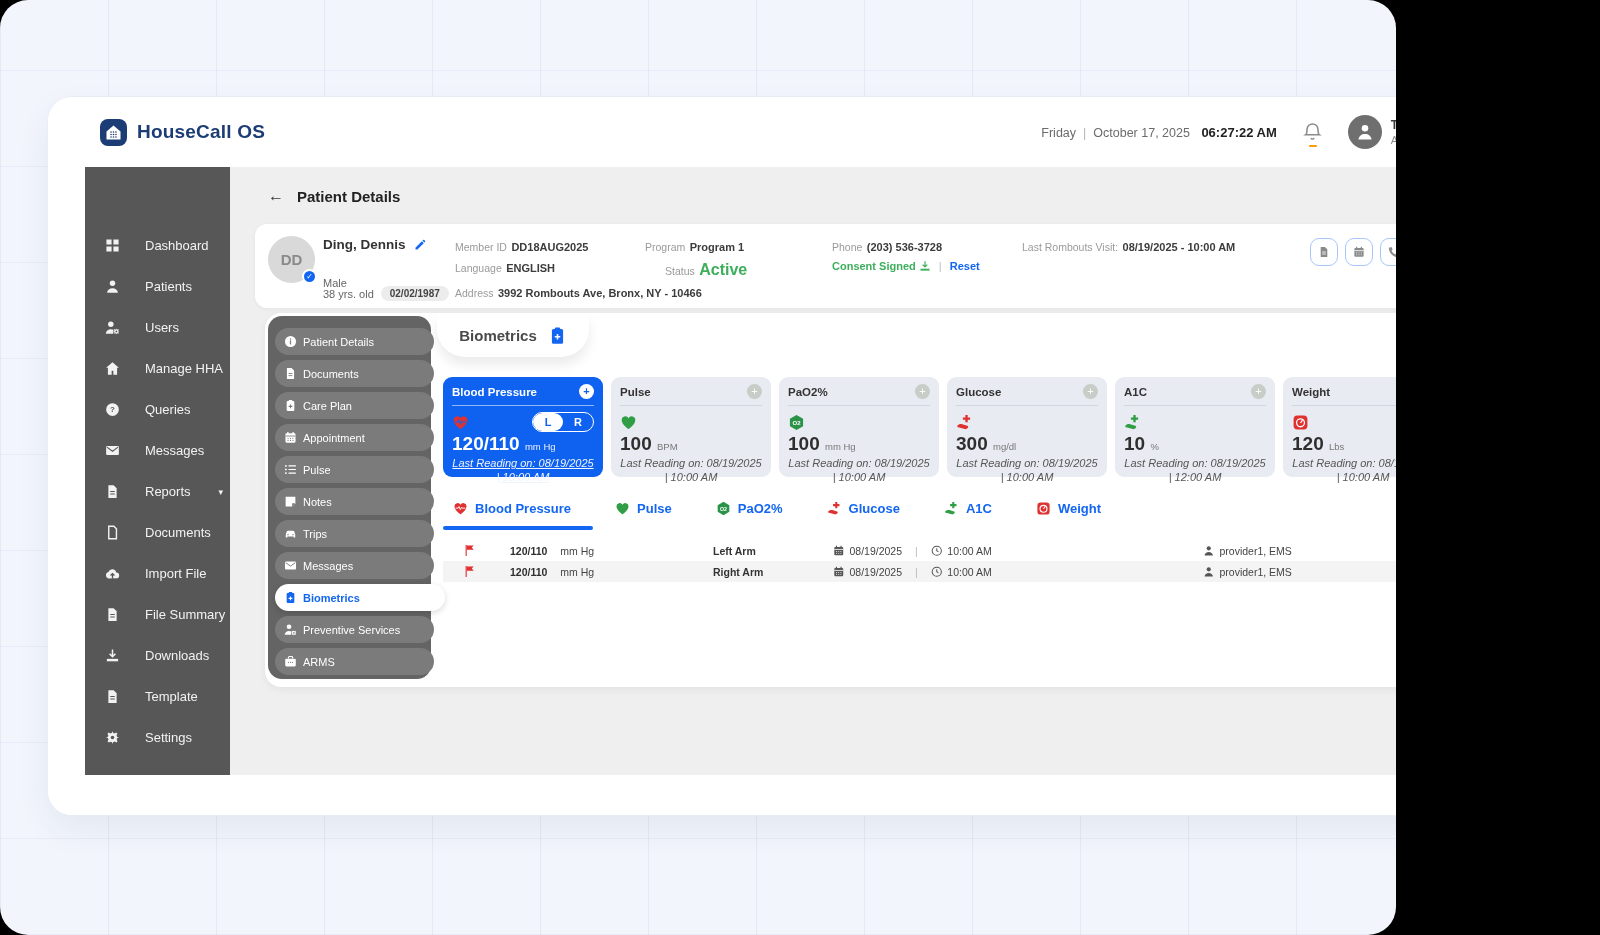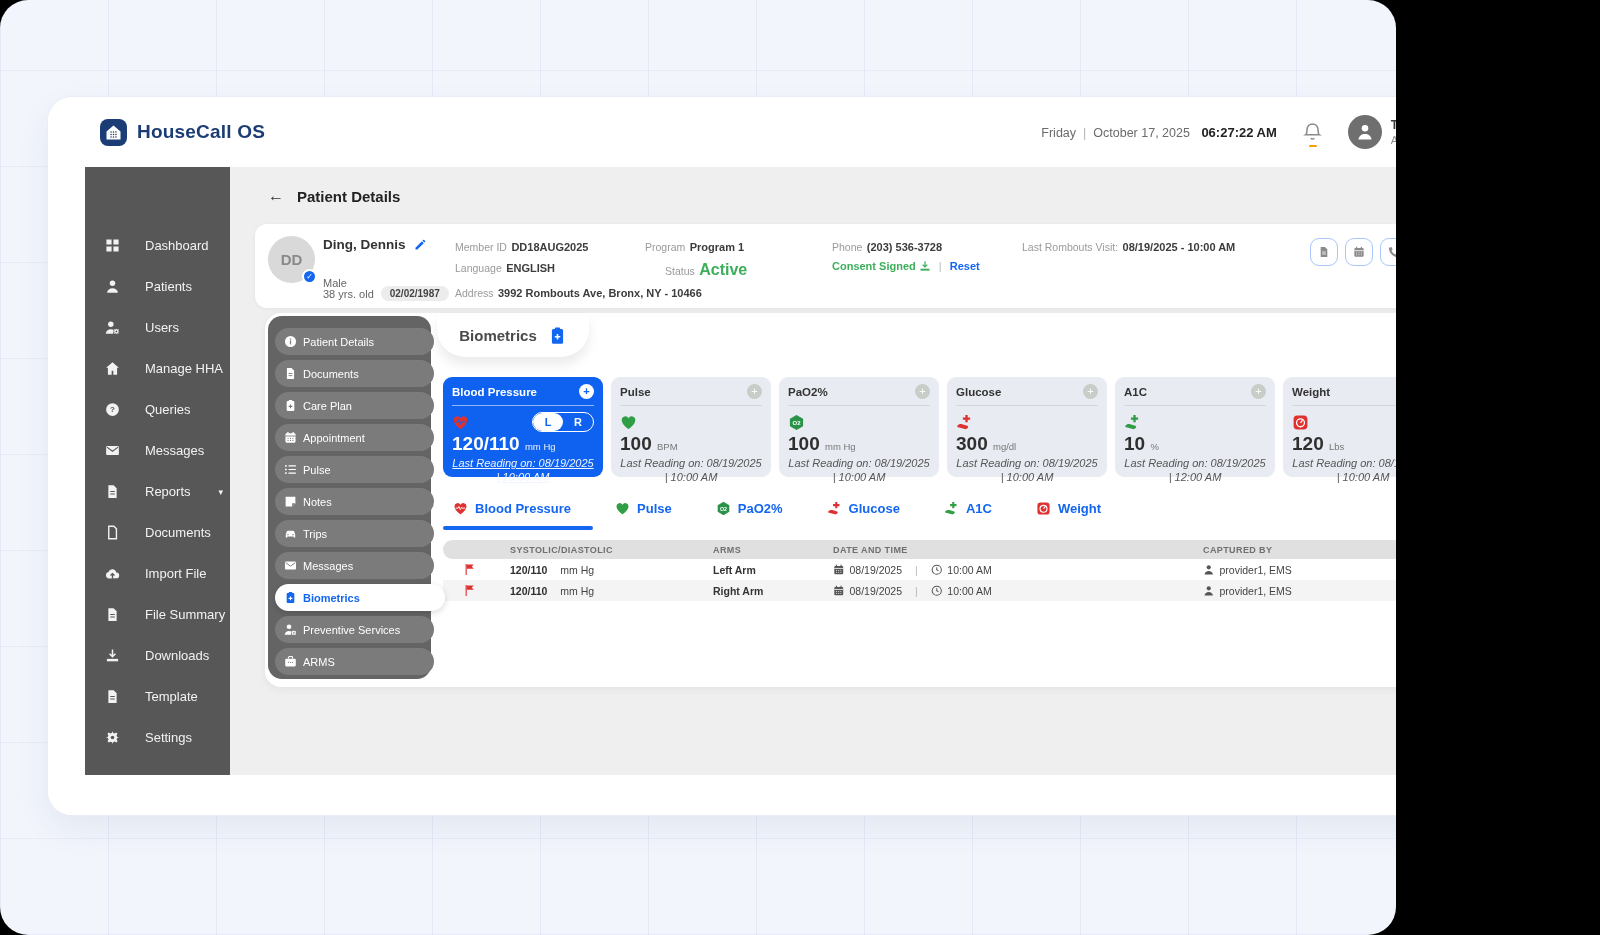--- a/index.html
+++ b/index.html
@@ -692,27 +692,20 @@
                       <rect x="1.5" y="1.5" width="13" height="13" rx="3.4" fill="#e03131"></rect>
                       <circle cx="8" cy="8.3" r="3.7" fill="none" stroke="#fff" stroke-width="1.2"></circle>
                       <path d="M8 8.3 9.9 5.8" stroke="#fff" stroke-width="1.2"></path>
                     </svg>
                   </span>
                   <span>Weight</span>
                 </span>
               </div>
 
             <div class="btable">
-              <div class="thead">
-                <span class="tc c-flag"></span>
-                <span class="tc c-sys">SYSTOLIC/DIASTOLIC</span>
-                <span class="tc c-arm" style="font-weight:bold;color:#6f6f6f;">ARMS</span>
-                <span class="tc c-date">DATE AND TIME</span>
-                <span class="tc c-cap">CAPTURED BY</span>
-              </div>
               <div>
                   <div class="trow">
                     <span class="tc c-flag">
                       <span class="ic flag-ic">
                         <svg viewBox="0 0 16 16" fill="currentColor">
                           <path d="M3.2 1.3h1.4v13.5H3.2z"></path>
                           <path d="M4.6 1.8h8.6L10.8 4.4 13.2 7H4.6z"></path>
                         </svg>
                       </span>
                     </span>

